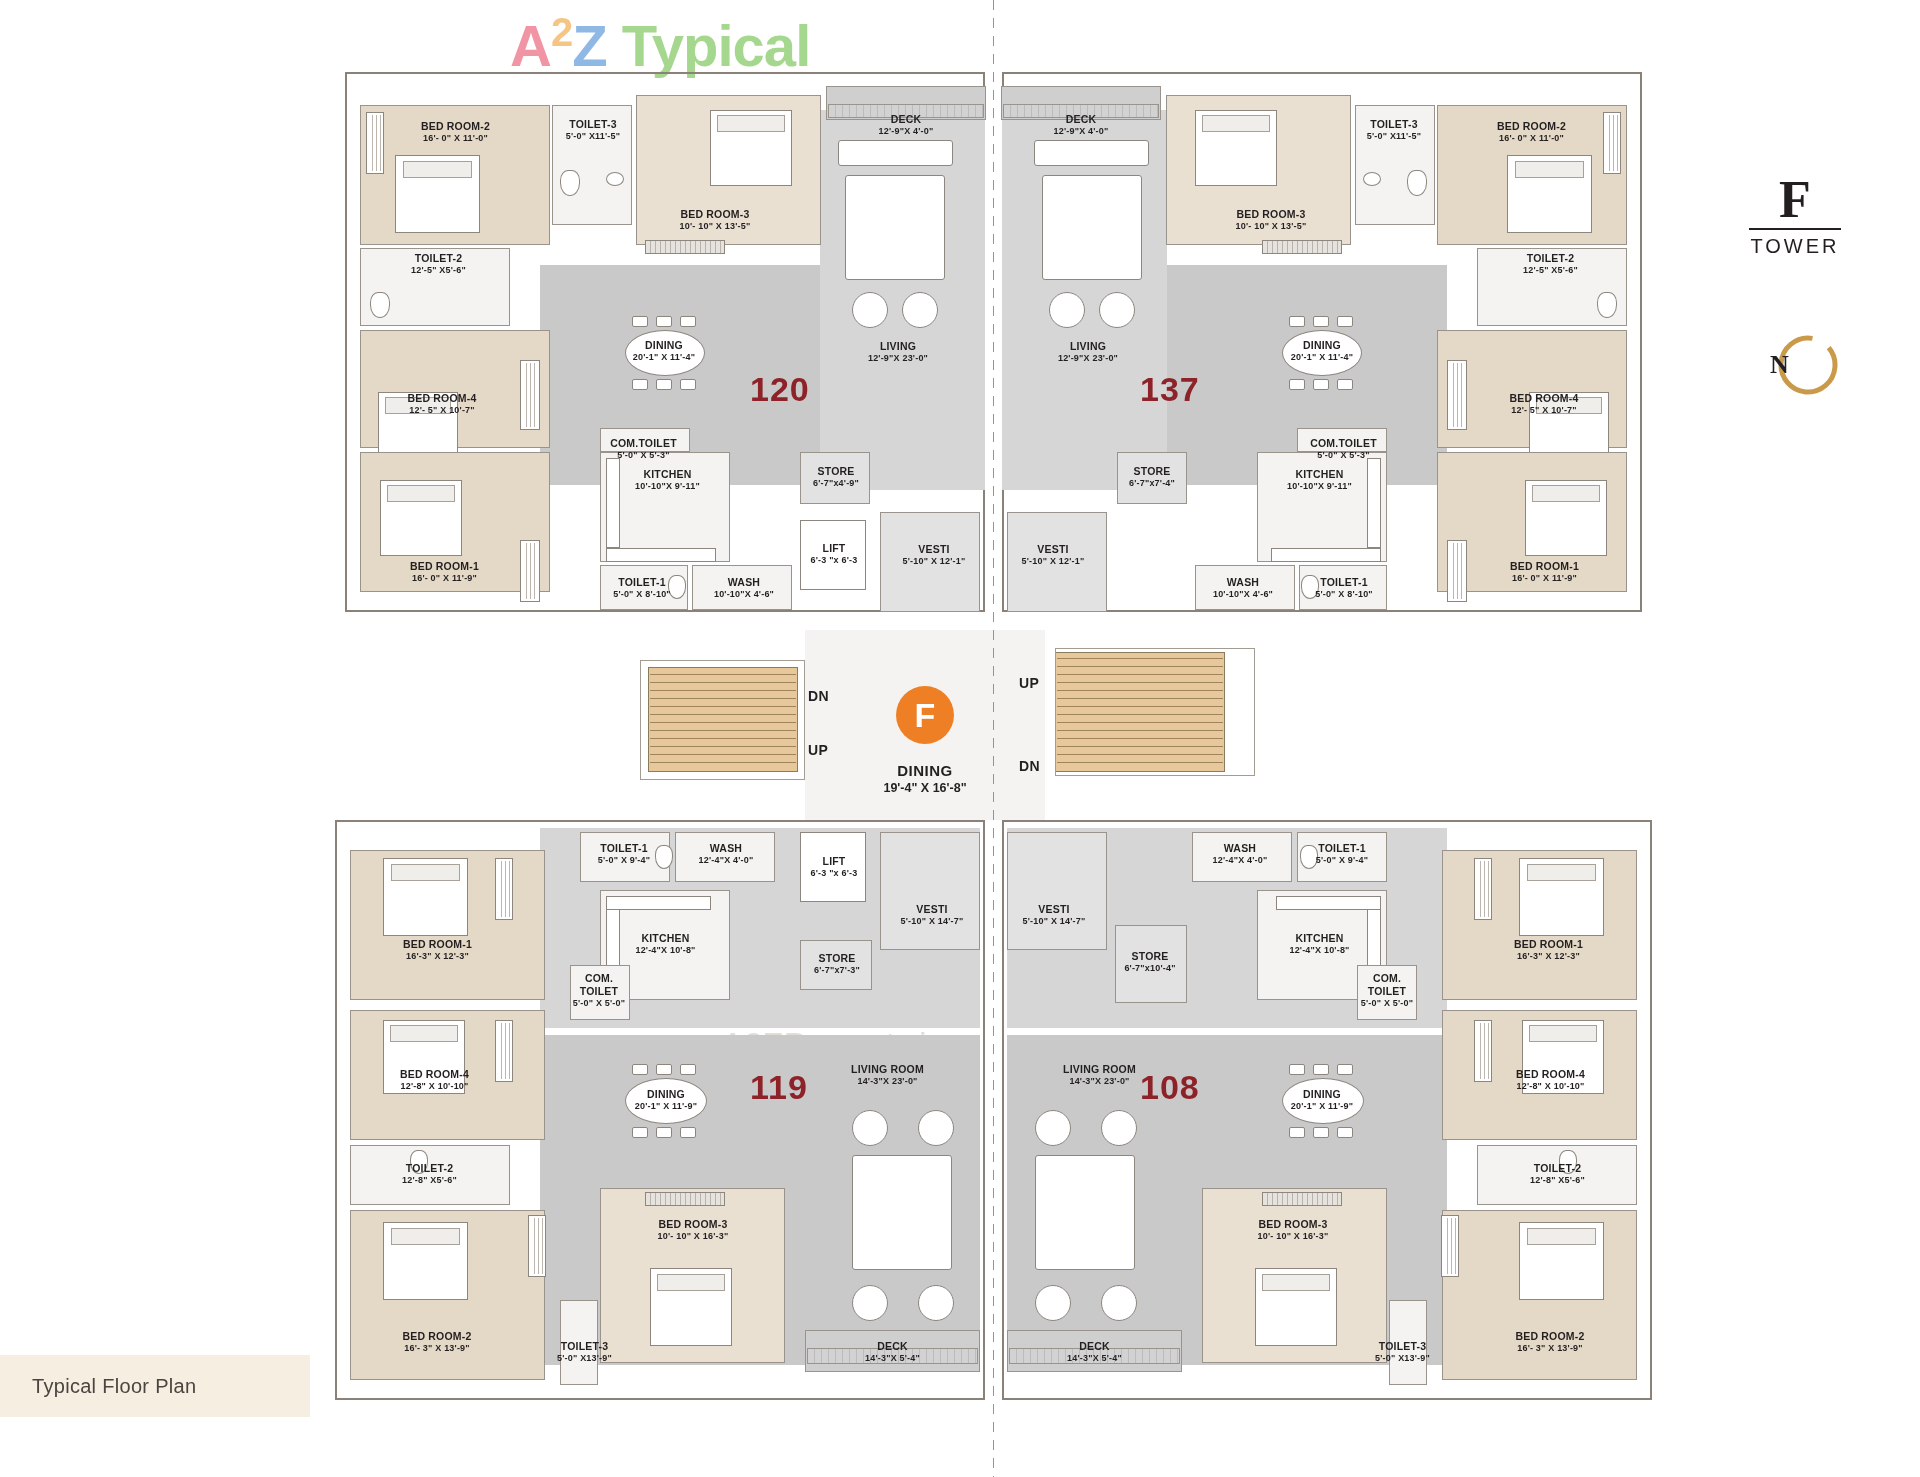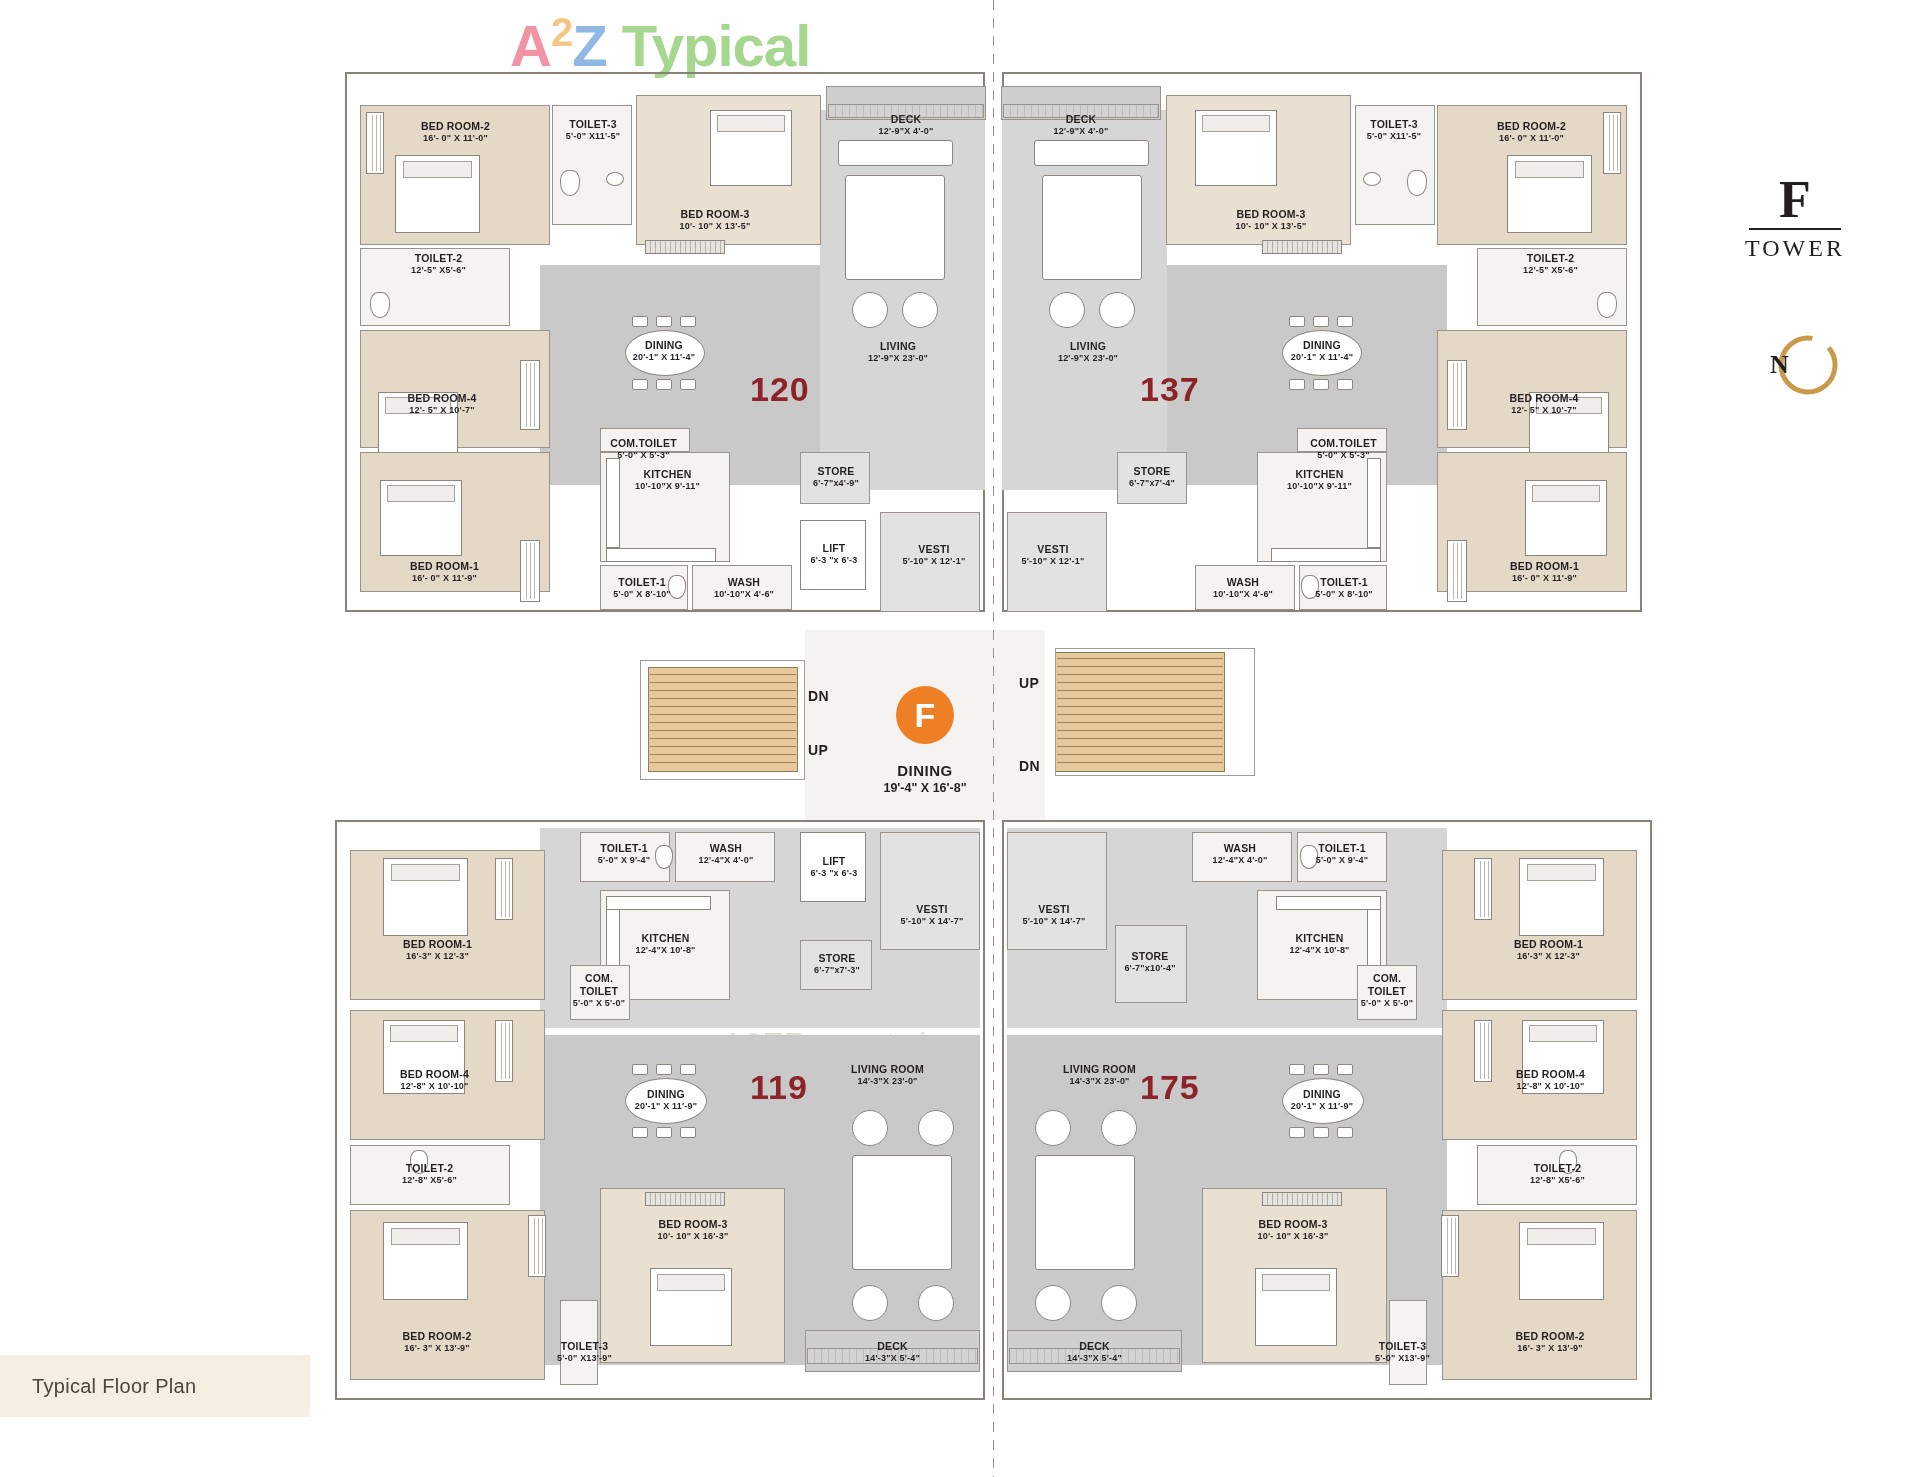--- a/index.html
+++ b/index.html
@@ -37,21 +37,21 @@
   .badge-f{position:absolute;width:58px;height:58px;border-radius:50%;
            background:#ef7f25;color:#fff;font-size:34px;font-weight:bold;
            display:flex;align-items:center;justify-content:center;}
   .updn{position:absolute;font-size:14px;font-weight:bold;letter-spacing:.5px;}
 
   
   #tower-legend{position:absolute;text-align:center;}
   .tl-letter{font-family:"Liberation Serif",serif;font-size:52px;font-weight:bold;
              line-height:.95;}
   .tl-rule{height:2px;background:#231f20;margin:4px auto 5px auto;width:92px;}
-  .tl-word{font-family:Liberation Serif, serif;font-size:24px;letter-spacing:3px;}
+  .tl-word{font-family:Liberation Sans, sans-serif;font-size:20px;letter-spacing:3px;}
 
   
   #caption{position:absolute;background:#f6eee0;display:flex;align-items:center;}
   #caption span{font-size:20px;color:#4a4540;padding-left:32px;letter-spacing:.3px;}
 
   
   #wm-top{position:absolute;font-family:"Liberation Sans",sans-serif;
           font-weight:bold;font-size:58px;letter-spacing:-1px;opacity:.62;}
   #wm-top .a{color:#e9546b;}
   #wm-top .two{color:#f0a33a;font-size:40px;vertical-align:super;}
@@ -603,21 +603,21 @@
   </div>
 <div class="rm-label" style="left:1007px;top:1340px;width:175px;">
   <span class="n">DECK</span>
     <span class="d">14'-3"X 5'-4"</span>
   </div>
 <div class="rm-label" style="left:1008px;top:903px;width:92px;">
   <span class="n">VESTI</span>
     <span class="d">5'-10" X 14'-7"</span>
   </div>
 
-<div class="unit-no" style="left:1140px;top:1068px;">175</div>
+<div class="unit-no" style="left:1140px;top:1068px;">108</div>
 
 <div class="abs" style="left:993px;top:0px;width:1px;height:1477px;
             background:repeating-linear-gradient(180deg,#9a938b 0 10px,transparent 10px 18px);"></div>
 
 <div id="tower-legend" style="left:1700px;top:175px;width:190px;">
   <div class="tl-letter">F</div>
   <div class="tl-rule"></div>
   <div class="tl-word">TOWER</div>
 </div>
 

